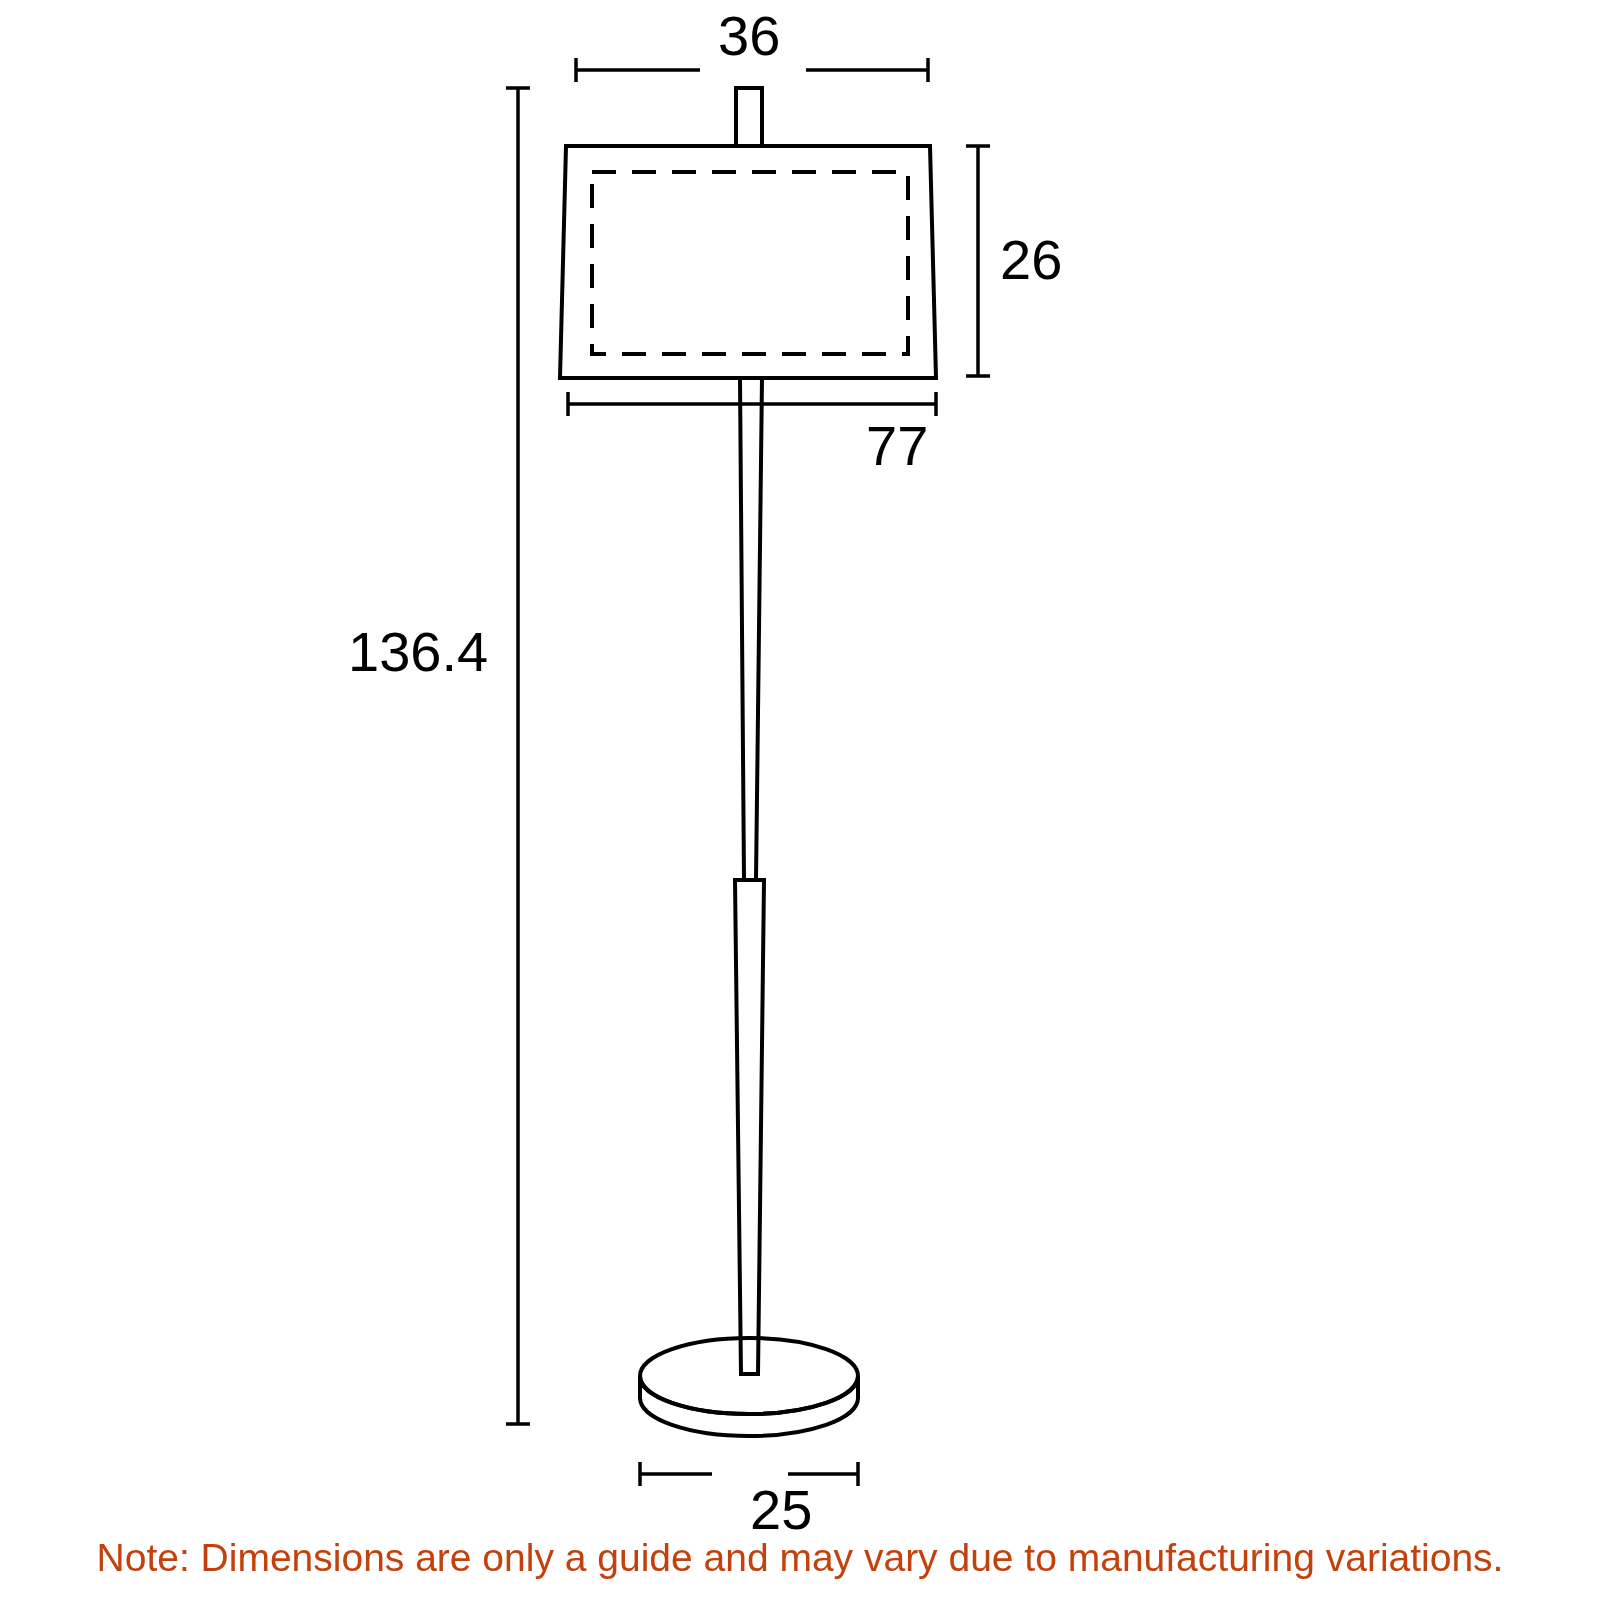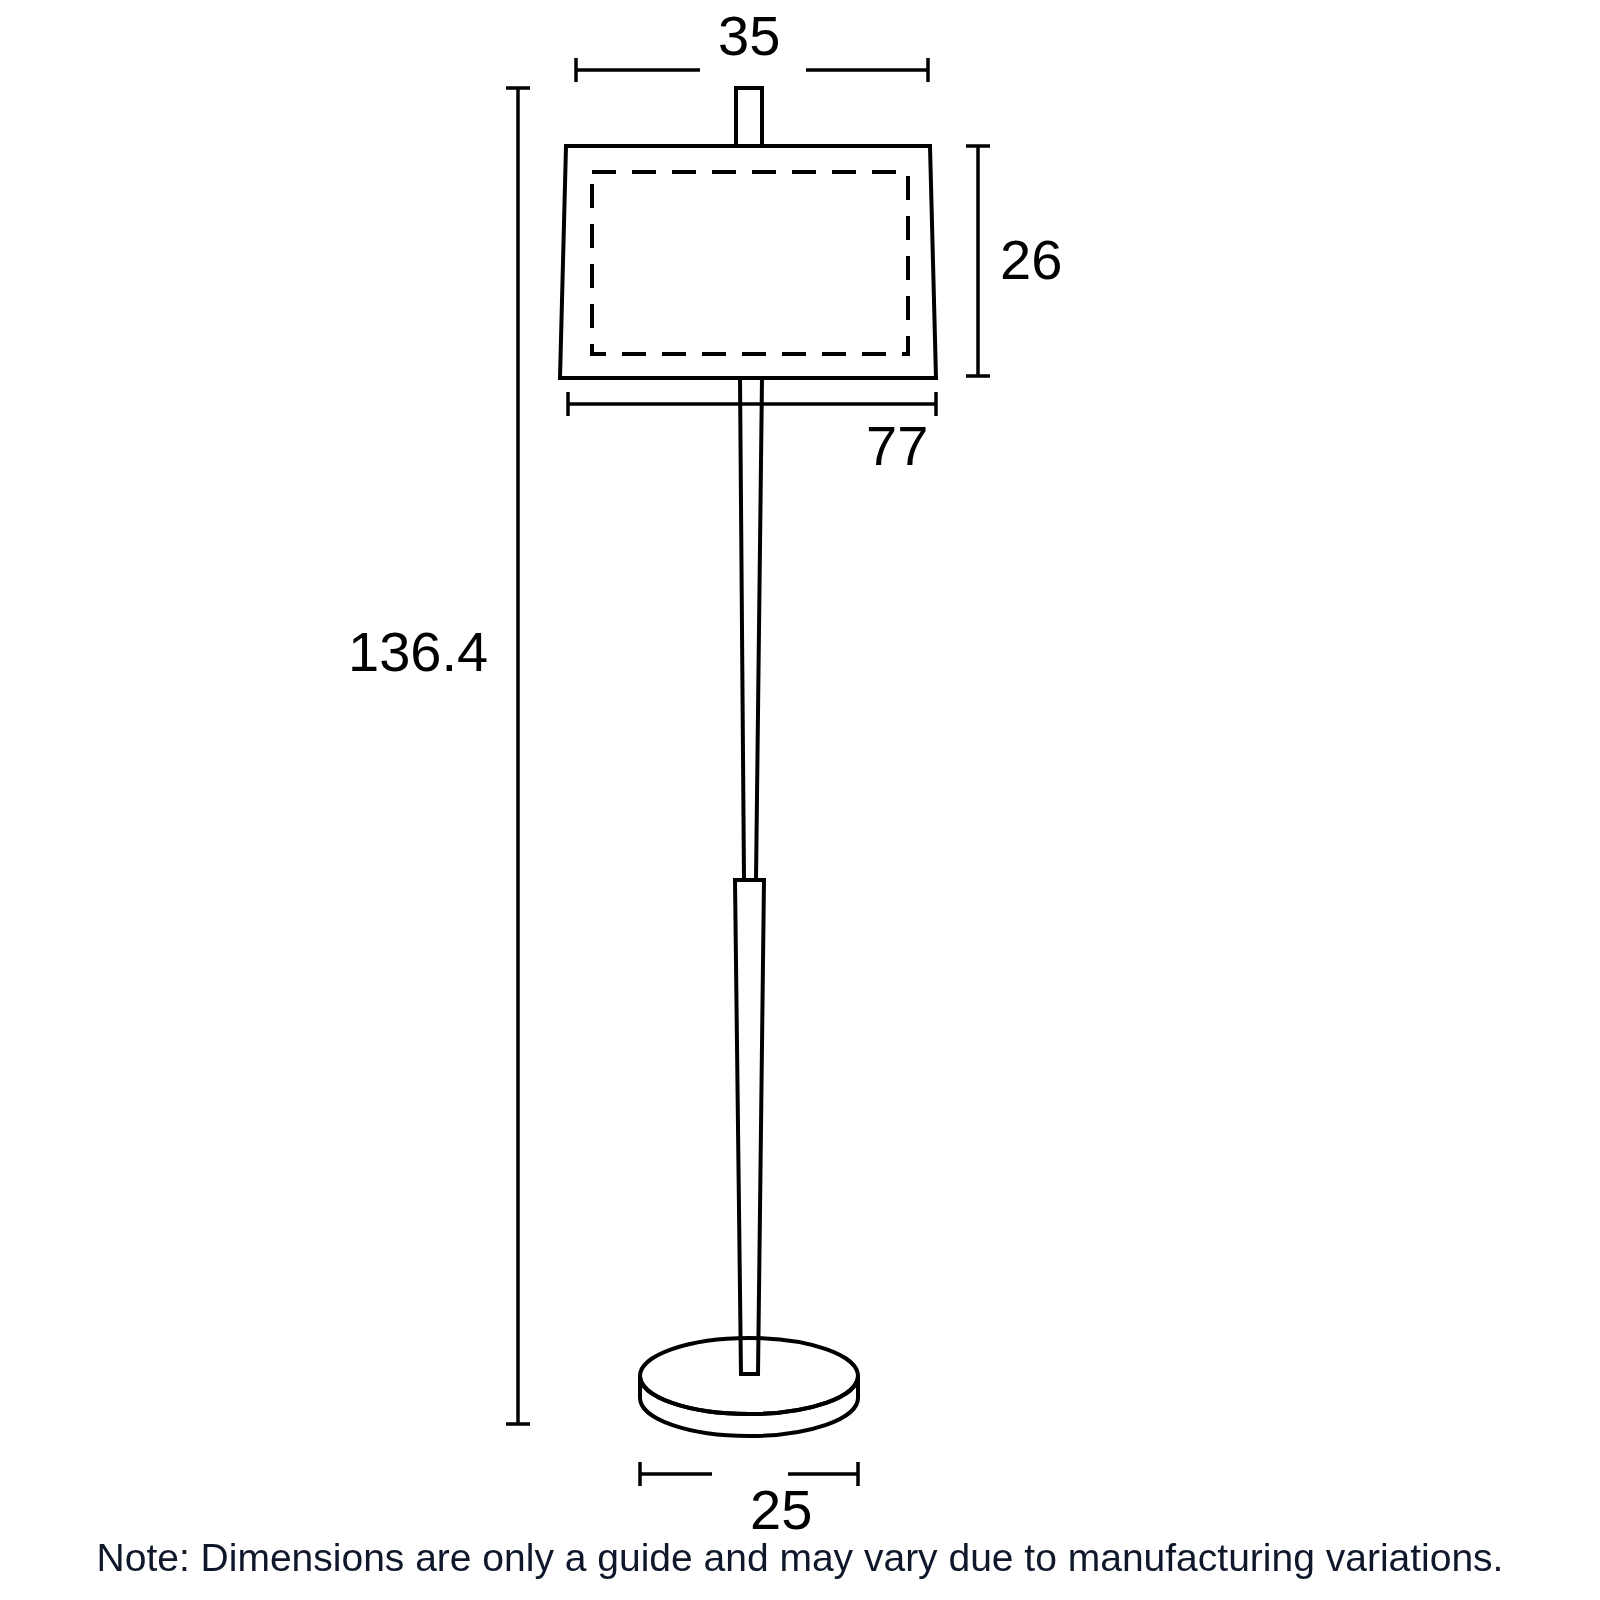--- a/index.html
+++ b/index.html
@@ -58,21 +58,21 @@
     font-size: 56px;
     margin-left: 32px;
   }
   #note {
     position: absolute;
     left: 0;
     top: 1536px;
     width: 1600px;
     text-align: center;
     font-size: 39px;
-    color: #0f172a;
+    color: #c2410c;
   }
 </style>
 </head>
 <body>
 
 <div id="page">
 
   <svg id="drawing" viewBox="0 0 1600 1600">
     <g fill="none" stroke="#000000" stroke-width="4" stroke-linecap="butt" stroke-linejoin="miter">
 
@@ -129,21 +129,21 @@
       </g>
 
       <g stroke-width="4">
         <path d="M 640 1376 a 109 38 0 0 0 218 0 l 0 22 a 109 38 0 0 1 -218 0 Z"></path>
         <ellipse cx="749" cy="1376" rx="109" ry="38"></ellipse>
       </g>
 
     </g>
   </svg>
 
-  <div class="dim-label" id="label-width-top-inner">35</div>
+  <div class="dim-label" id="label-width-top-inner">36</div>
   <div class="dim-label" id="label-shade-height">26</div>
   <div class="dim-label" id="label-width-bottom">77</div>
   <div class="dim-label" id="label-total-height">136.4</div>
   <div class="dim-label" id="label-base-width">25</div>
 
   <div id="note">Note: Dimensions are only a guide and may vary due to manufacturing variations.</div>
 
 </div>
 
 </body></html>

